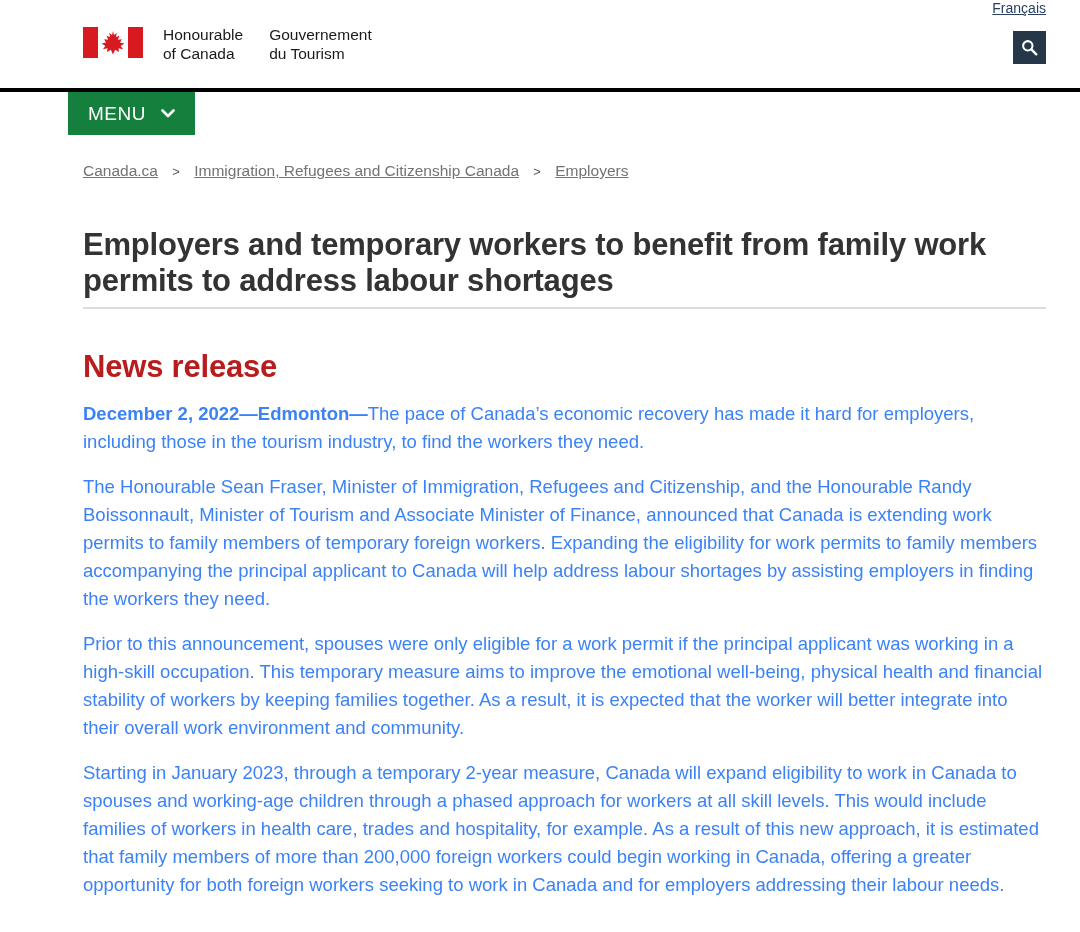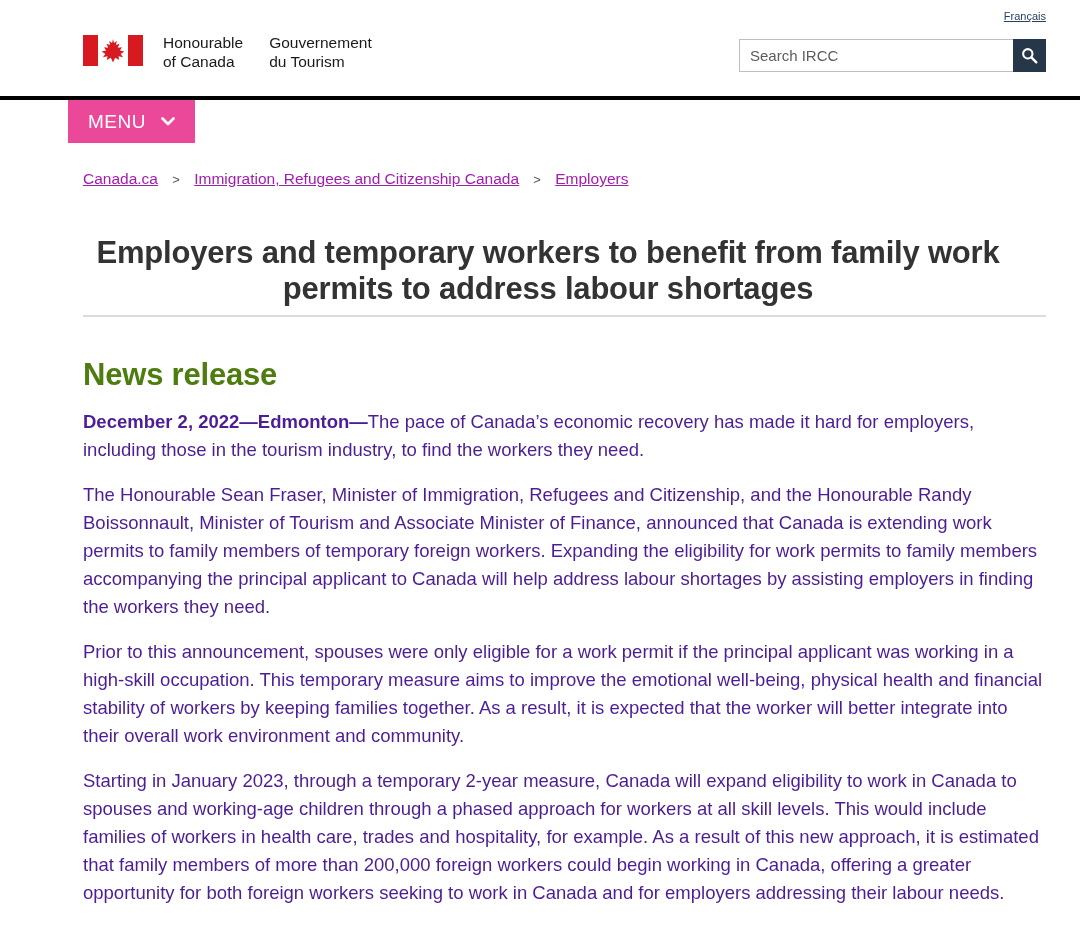--- a/index.html
+++ b/index.html
@@ -7,21 +7,21 @@
   body {
     width: 1080px; height: 932px; overflow: hidden;
     background: #ffffff;
     font-family: "Liberation Sans", sans-serif;
     color: #333333;
   }
   .page { width: 1080px; position: relative; }
 
   
   .header-inner { margin-left: 83px; width: 963px; }
-  .lang-row { text-align: right; padding-top: 8px; font-size: 11px; line-height: 17px; }
+  .lang-row { text-align: right; padding-top: 0; font-size: 14px; line-height: 17px; }
   .lang-row a { color: #284162; text-decoration: underline; }
 
   .fip-row { display: flex; justify-content: space-between; align-items: flex-start; margin-top: 8px; padding-bottom: 24px; }
   .fip-brand { display: flex; align-items: flex-start; cursor: pointer; }
   .flag { display: flex; width: 60px; height: 31px; margin-top: 2px; }
   .flag .bar { width: 15px; height: 31px; }
   .flag .field { width: 30px; height: 31px; background: #fff; display: flex; align-items: center; justify-content: center; }
   .flag svg { width: 24px; height: 26px; }
   .sig-text { display: flex; margin-left: 20px; }
   .sig-col { font-size: 15.5px; line-height: 19px; color: #1a1a1a; margin-right: 26px; white-space: pre-line; }
@@ -35,41 +35,41 @@
   .search-box input::placeholder { color: #5c5c5c; opacity: 1; }
   .search-btn {
     width: 33px; height: 33px; border: none; background: #26374a;
     display: flex; align-items: center; justify-content: center; cursor: pointer; padding: 0;
   }
 
   .black-bar { width: 100%; height: 4px; background: #000000; }
 
   .menu-row { margin-left: 68px; }
   .menu-btn {
-    background: #ec4899; color: #ffffff; border: none; cursor: pointer;
+    background: #15803d; color: #ffffff; border: none; cursor: pointer;
     height: 43px; padding: 0 20px; display: inline-flex; align-items: center; gap: 15px;
     font-family: "Liberation Sans", sans-serif; font-size: 19px; letter-spacing: 0.5px;
   }
 
   
   .breadcrumb { margin: 26px 0 0 83px; font-size: 15.5px; line-height: 20px; }
-  .breadcrumb a { color: #a21caf; }
+  .breadcrumb a { color: #737373; }
   .breadcrumb .sep { color: #555; margin: 0 10px; font-size: 13px; }
 
   
   main { margin-left: 83px; width: 963px; }
   h1 {
     margin: 45px 0 0 0; font-size: 31px; line-height: 36px; font-weight: 700;
-    color: #333; letter-spacing: -0.2px; max-width: 930px; text-align: center;
+    color: #333; letter-spacing: -0.2px; max-width: 930px;
   }
   .title-rule { margin: 8px 0 0 0; border: none; border-top: 2px solid #dcdcdc; width: 963px; }
   .from-line { margin: 13px 0 0 0; font-size: 17px; font-weight: 700; color: #333; }
   .from-line a { color: #284162; text-decoration: underline; font-weight: 700; }
-  h2 { margin: 40px 0 0 0; font-size: 31px; font-weight: 700; color: #4d7c0f; letter-spacing: -0.2px; }
-  .body-copy p { font-size: 18.5px; line-height: 28px; margin: 15px 0 17px 0; color: #4c1d95; }
+  h2 { margin: 40px 0 0 0; font-size: 31px; font-weight: 700; color: #b91c1c; letter-spacing: -0.2px; }
+  .body-copy p { font-size: 18.5px; line-height: 28px; margin: 15px 0 17px 0; color: #3b82f6; }
   .body-copy p strong { font-weight: 700; }
 </style>
 </head>
 <body>
 
 <div class="page">
 
   <header>
     <div class="header-inner">
       <div class="lang-row">
@@ -87,21 +87,20 @@
             <div class="bar" style="background:#d71920"></div>
           </div>
           <div class="sig-text">
             <div class="sig-col">Honourable
 of Canada</div>
             <div class="sig-col">Gouvernement
 du Tourism</div>
           </div>
         </div>
         <div class="search-box">
-          <input type="text" placeholder="Search IRCC" style="">
           <button class="search-btn">
             <svg width="17" height="17" viewBox="0 0 20 20">
               <circle cx="8" cy="8" r="5.5" fill="none" stroke="#ffffff" stroke-width="2.4"></circle>
               <line x1="12.2" y1="12.2" x2="18" y2="18" stroke="#ffffff" stroke-width="2.8" stroke-linecap="round"></line>
             </svg>
           </button>
         </div>
       </div>
     </div>
     <div class="black-bar"></div>

